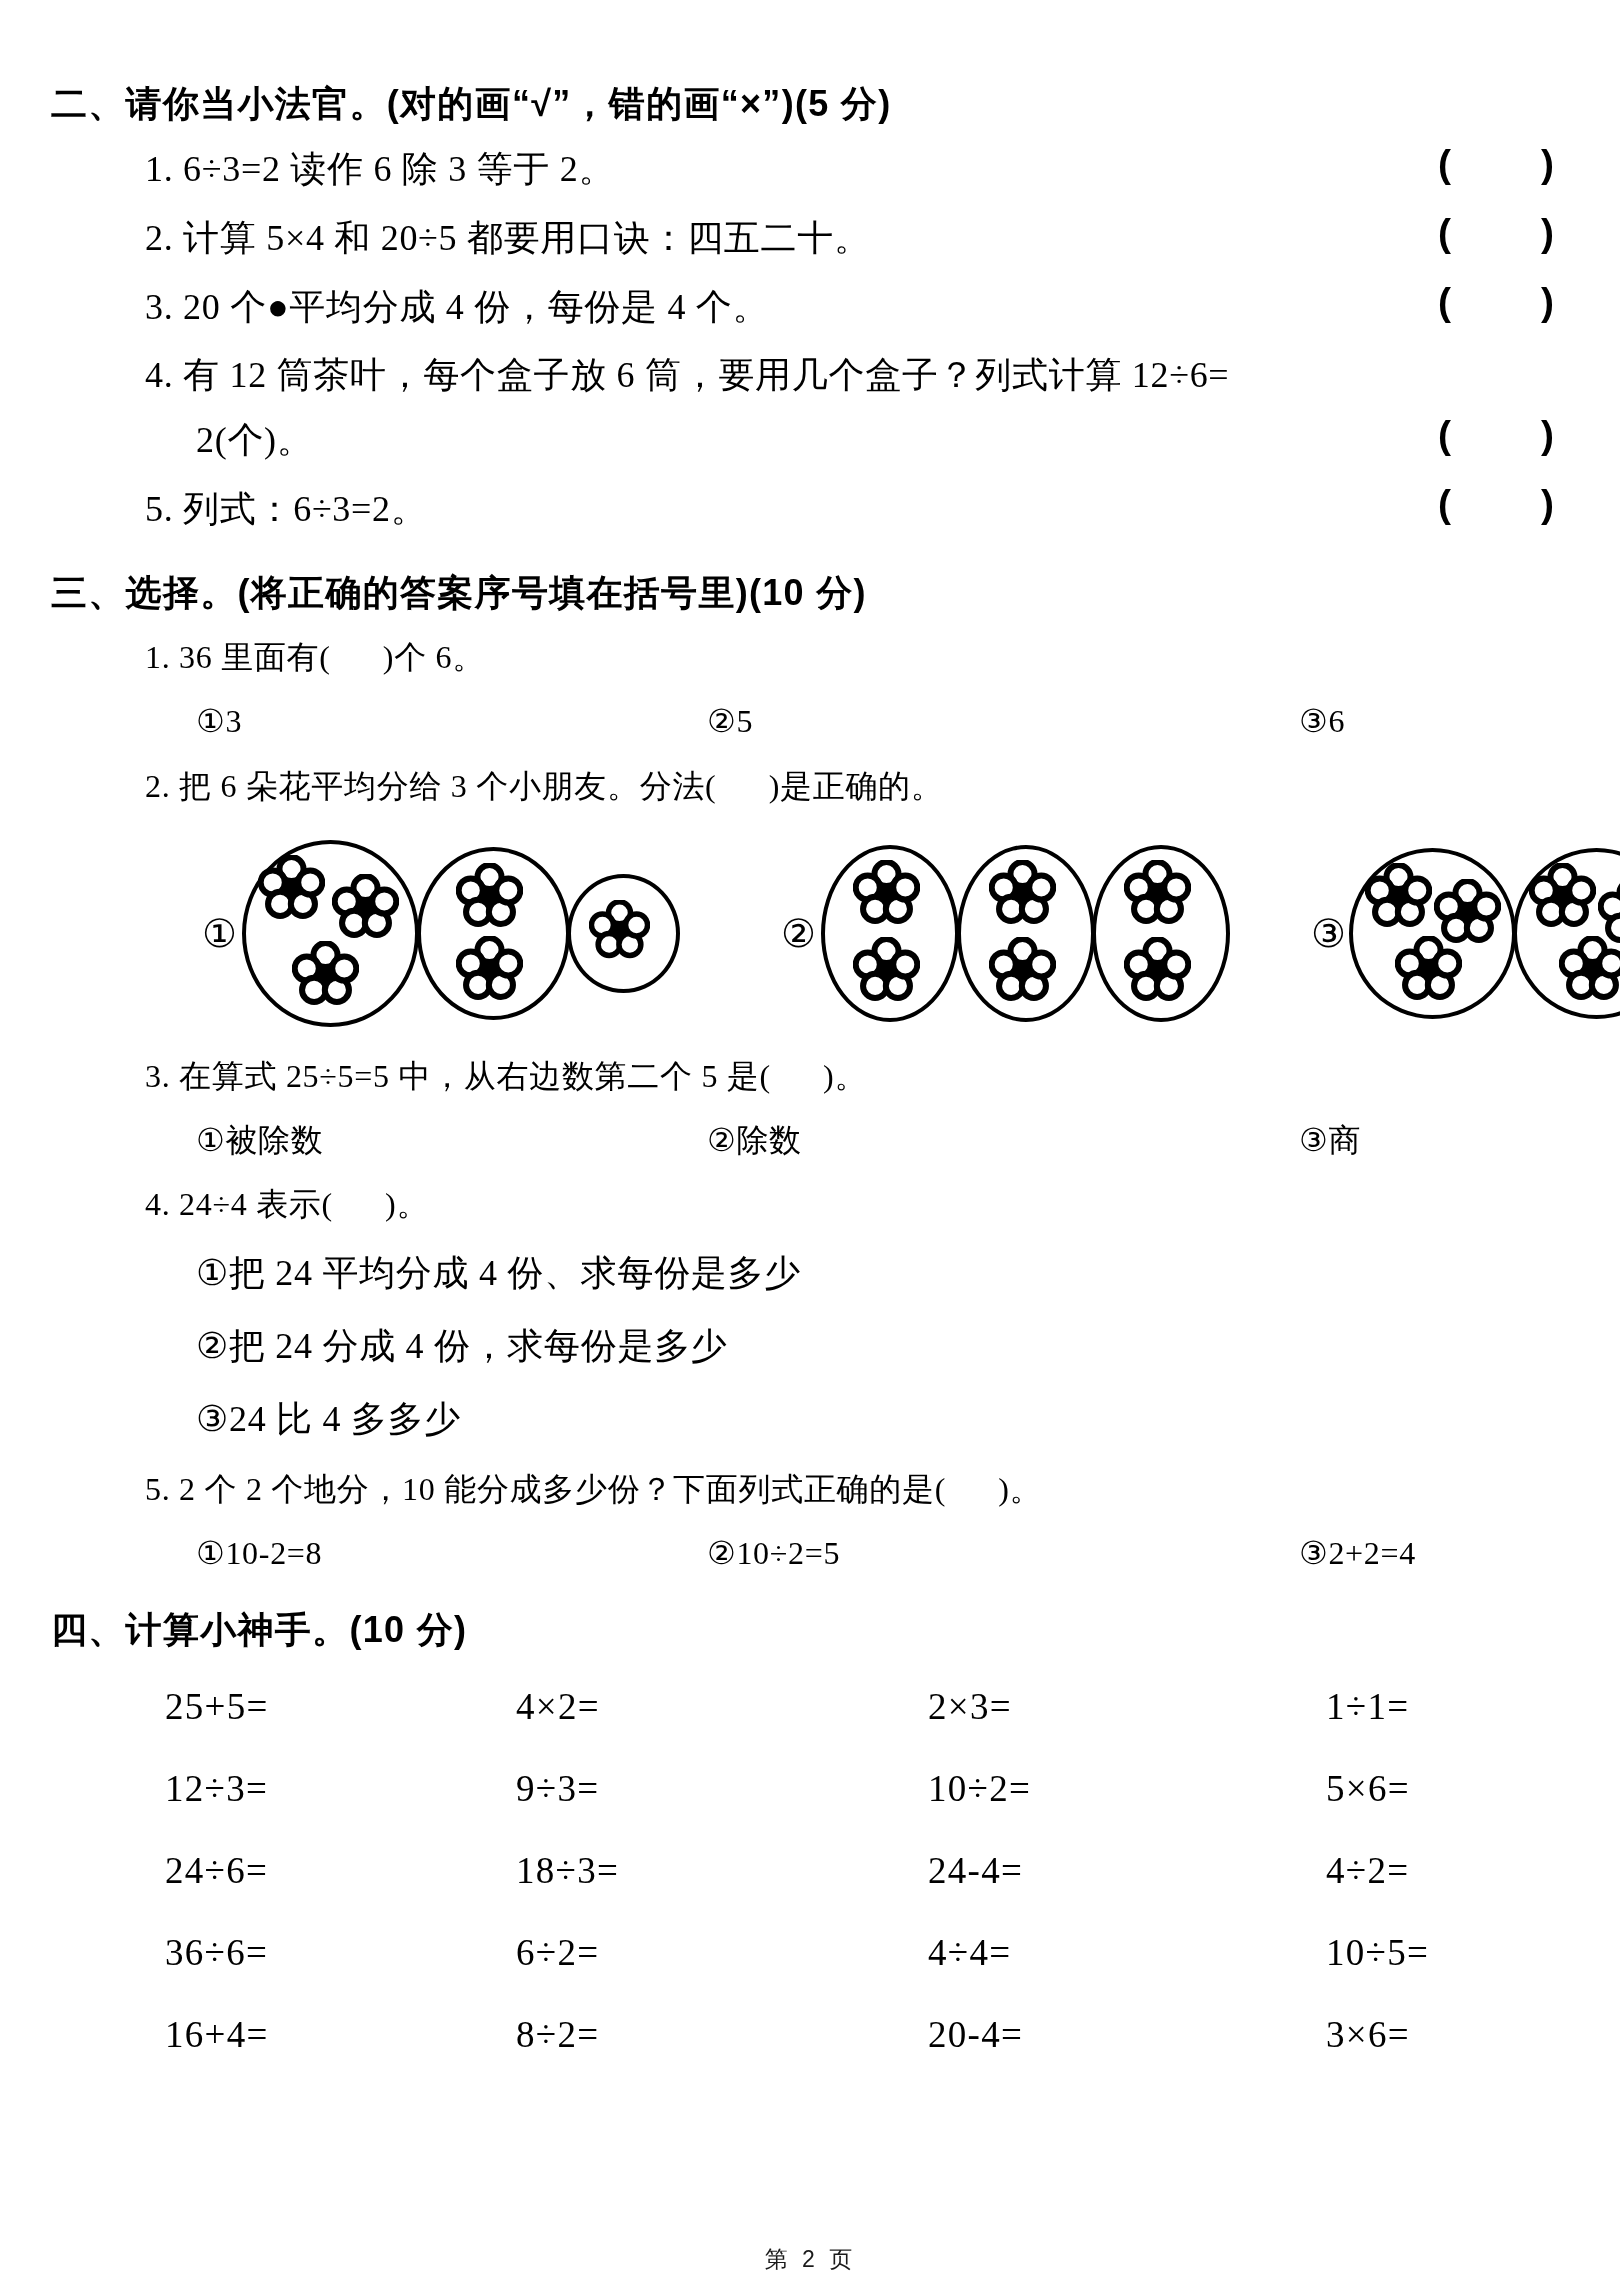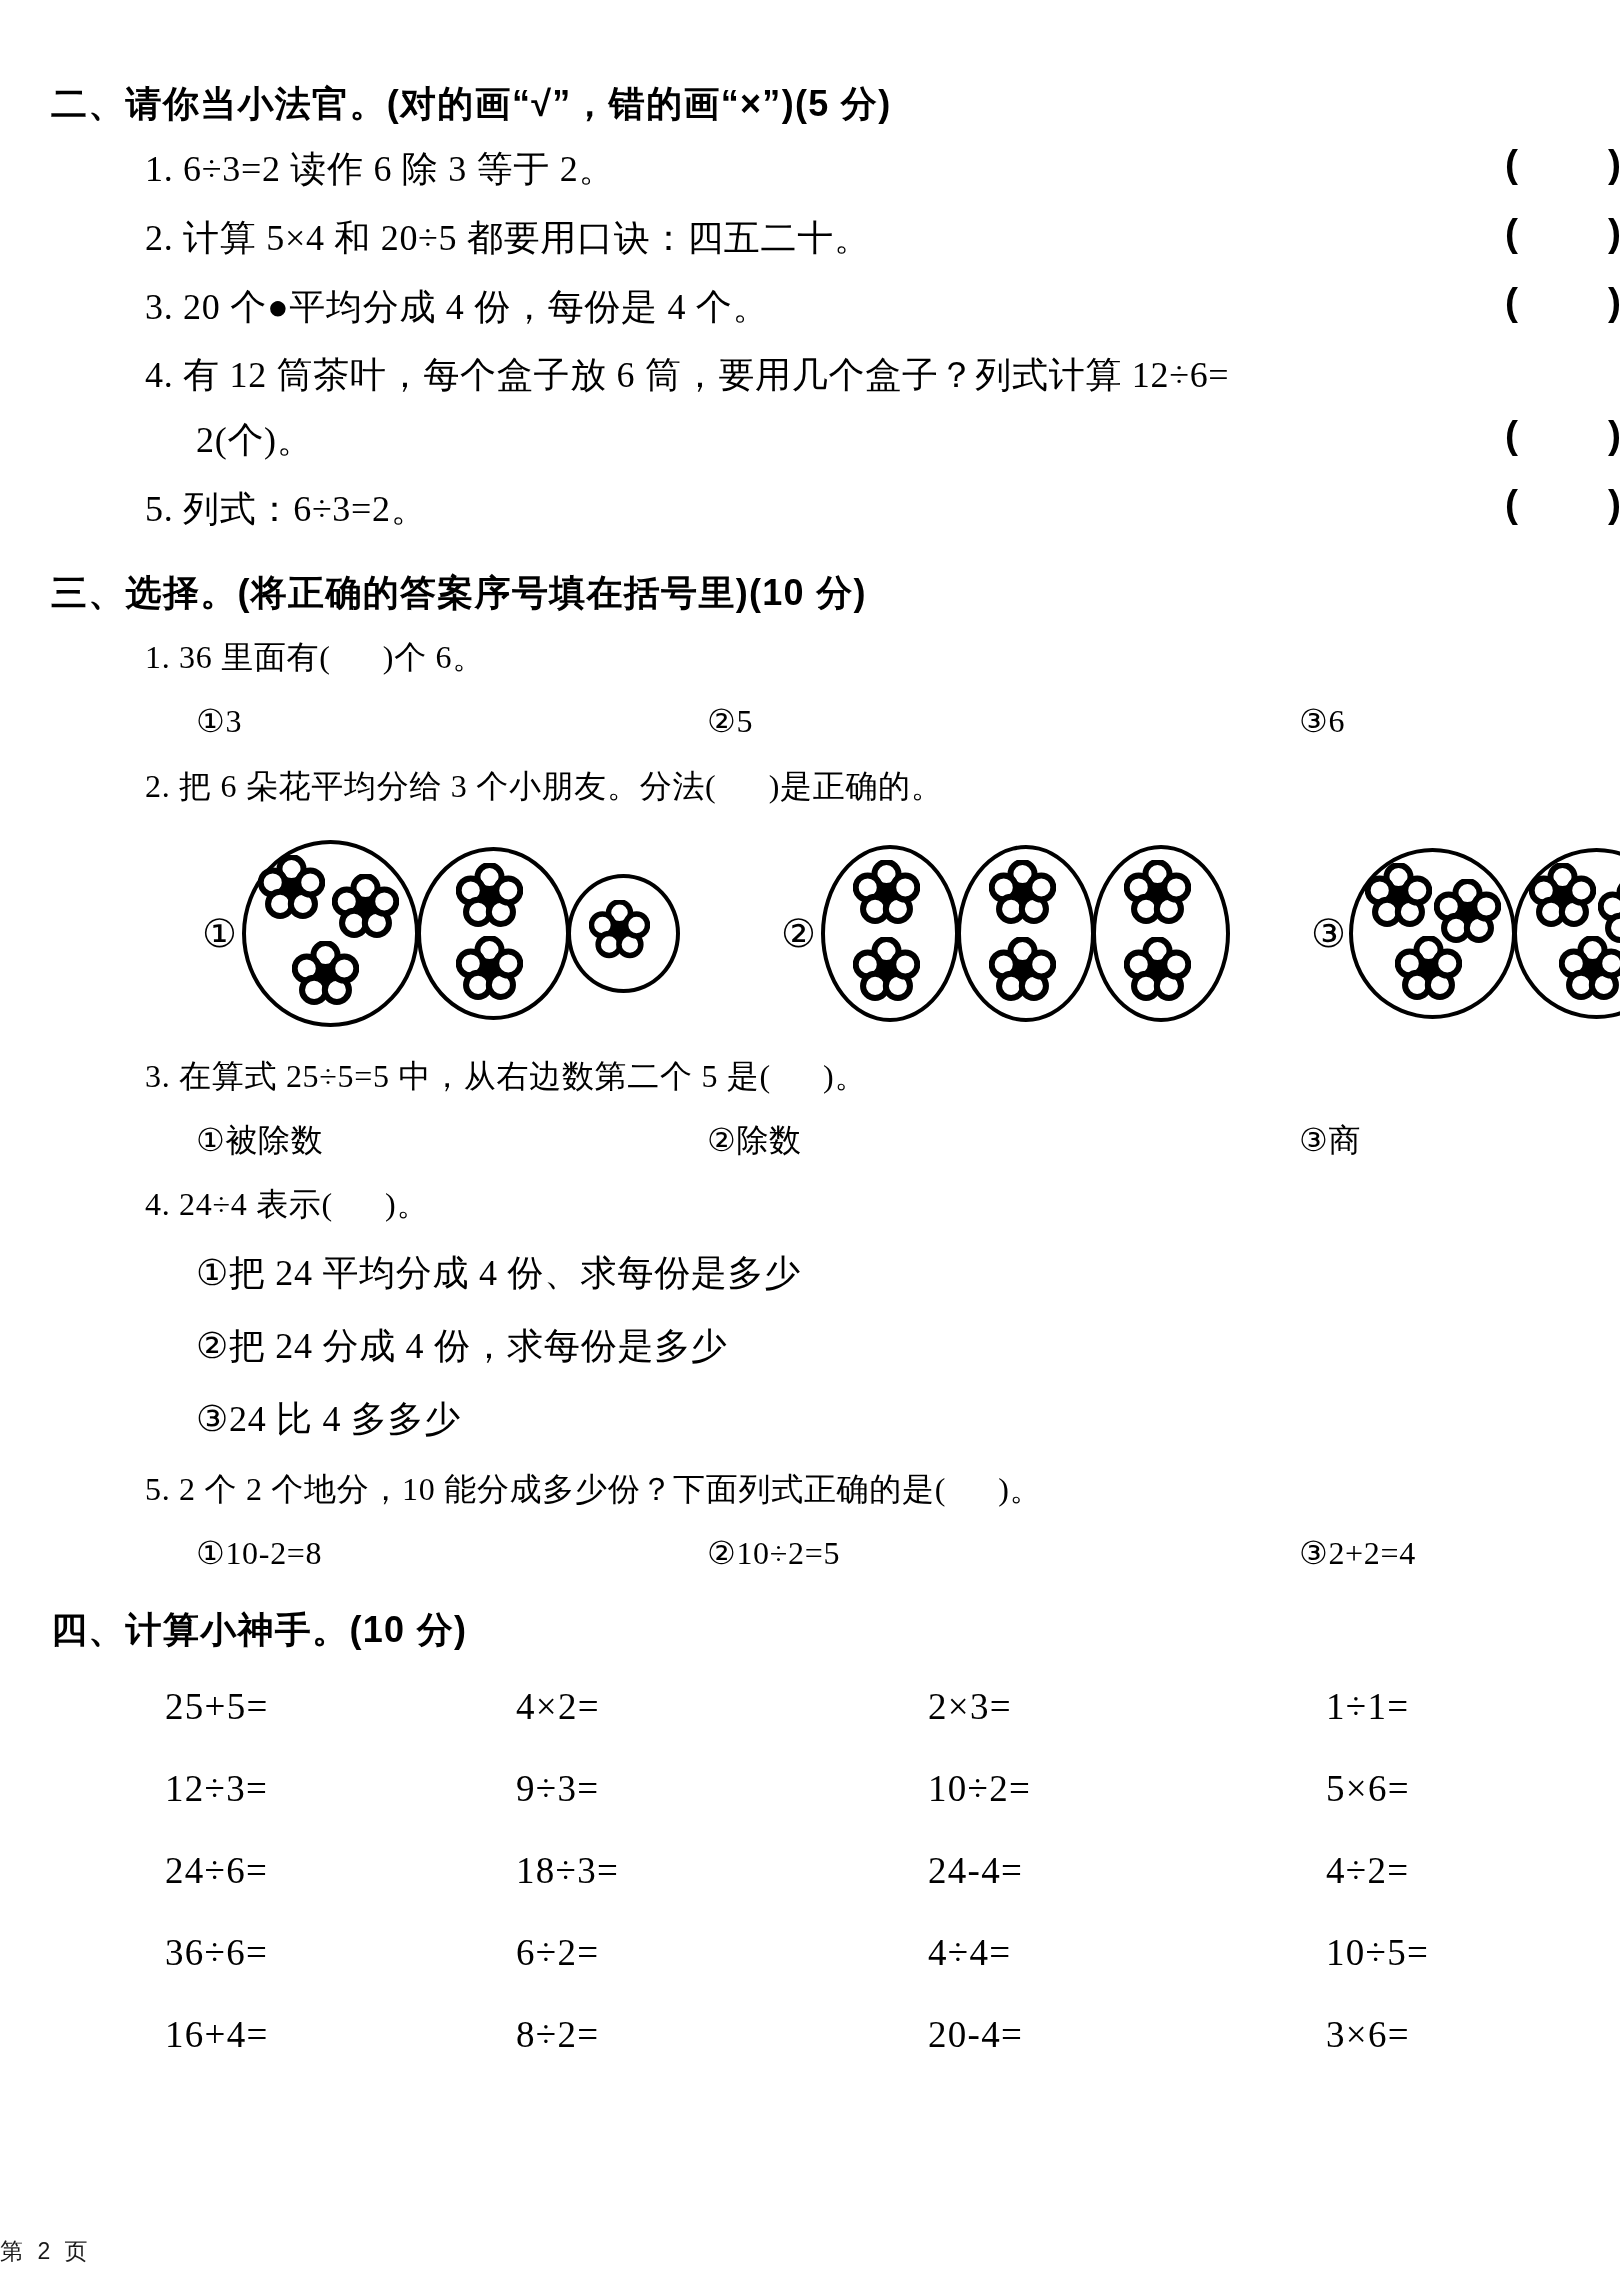--- a/index.html
+++ b/index.html
@@ -19,20 +19,21 @@
     font-size:36px;
     font-weight:bold;
     font-family:"Liberation Sans","DejaVu Sans",sans-serif;
     letter-spacing:1.3px;
     white-space:pre-wrap;
   }
   .section-title.first{margin-top:0;}
   .q-row{
     display:flex;justify-content:space-between;align-items:flex-start;
     margin:15px 0 15px 145px;
+    padding-right:67px;
     font-size:36px;line-height:1.38;gap:8px;
   }
   .q-row.indent2{margin-left:196px;}
   .q-text{white-space:pre-wrap;letter-spacing:0.7px;}
   .bracket{
     display:inline-flex;justify-content:space-between;
     width:116px;flex:none;
     font-size:39px;font-weight:bold;
     font-family:"Liberation Sans","DejaVu Sans",sans-serif;
     transform:translateY(-8px);
@@ -94,22 +95,22 @@
   .calc-grid{
     display:grid;
     grid-template-columns:351px 412px 398px 283px;
     row-gap:34px;
     margin:28px 0 0 165px;
     font-size:37px;line-height:1.3;
     letter-spacing:1.3px;
   }
   .calc-cell{white-space:pre;}
   .footer{
-    position:absolute;left:0;bottom:28px;width:100%;
-    text-align:left;
+    position:absolute;left:0;bottom:20px;width:100%;
+    text-align:center;
     font-size:23px;letter-spacing:4px;
     font-family:"Liberation Sans","DejaVu Sans",sans-serif;
     color:#1a1a1a;
   }
 </style>
 </head>
 <body>
 
 <div class="page">
 

